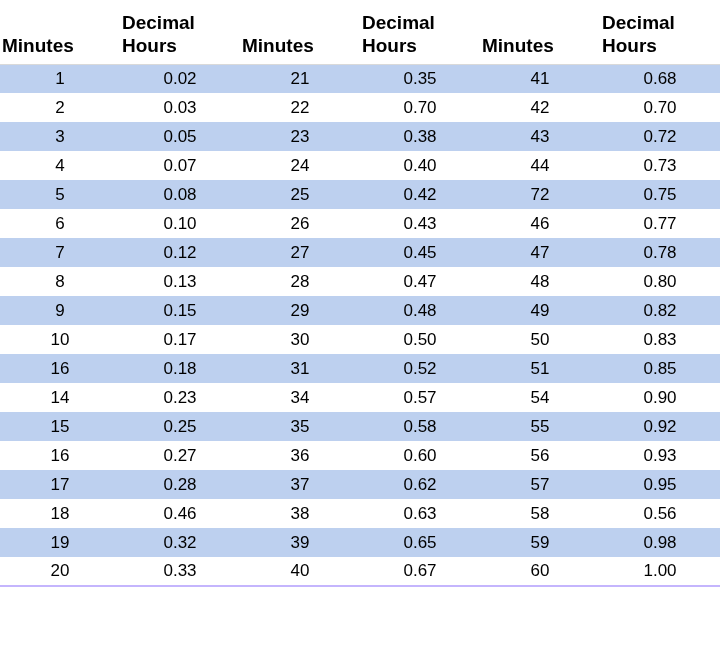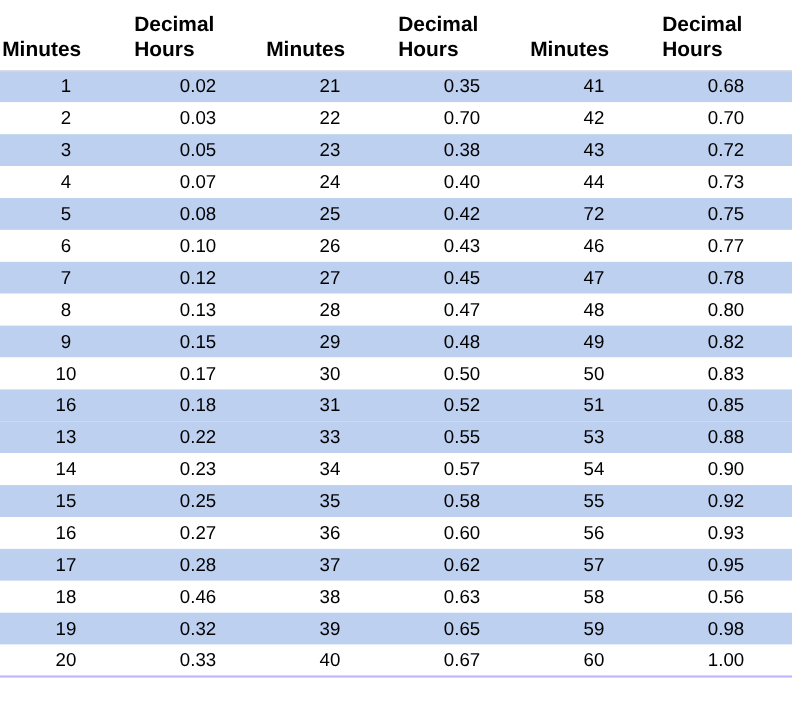--- a/index.html
+++ b/index.html
@@ -174,28 +174,20 @@
         <td>0.83</td>
       </tr>
       <tr class="shaded">
         <td>16</td>
         <td>0.18</td>
         <td>31</td>
         <td>0.52</td>
         <td>51</td>
         <td>0.85</td>
       </tr>
-      <tr class="shaded">
-        <td>13</td>
-        <td>0.22</td>
-        <td>33</td>
-        <td>0.55</td>
-        <td>53</td>
-        <td>0.88</td>
-      </tr>
       <tr>
         <td>14</td>
         <td>0.23</td>
         <td>34</td>
         <td>0.57</td>
         <td>54</td>
         <td>0.90</td>
       </tr>
       <tr class="shaded">
         <td>15</td>

